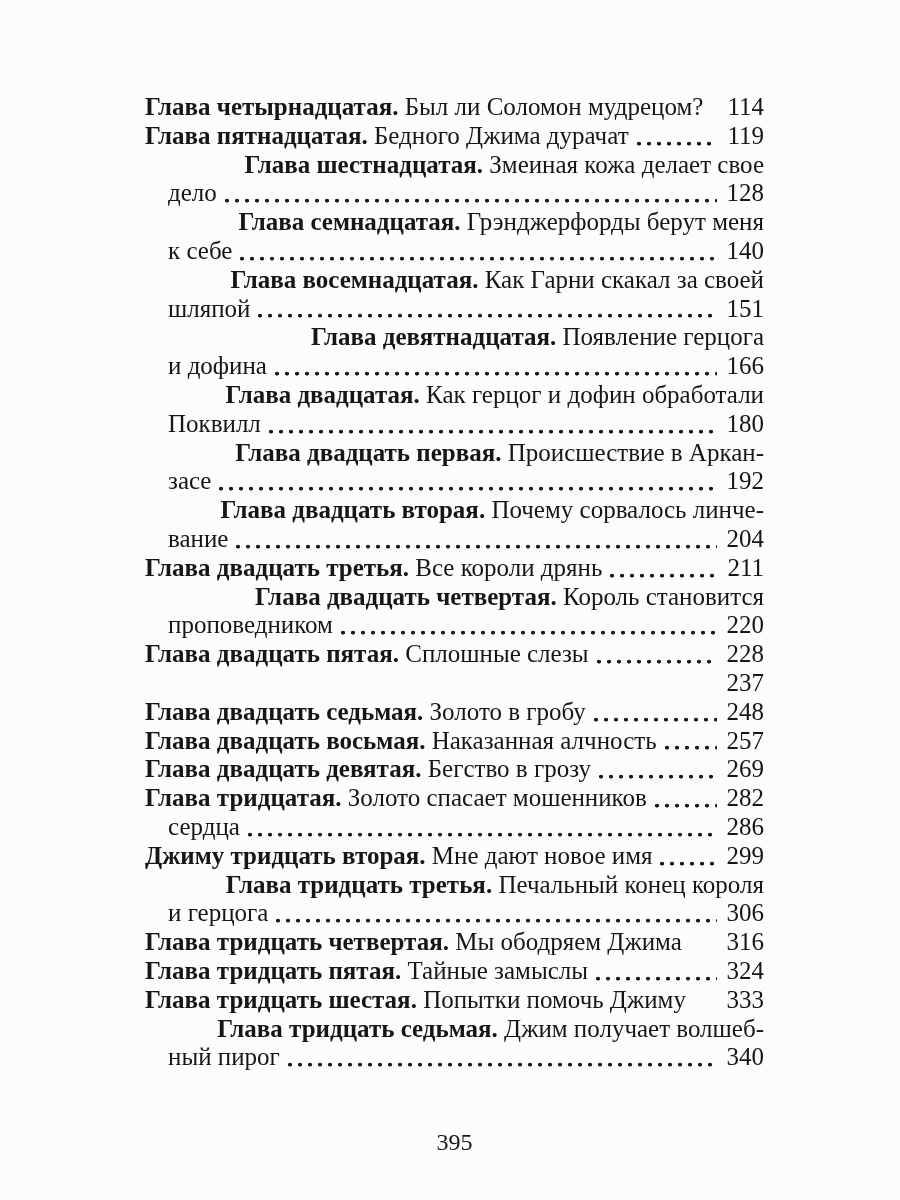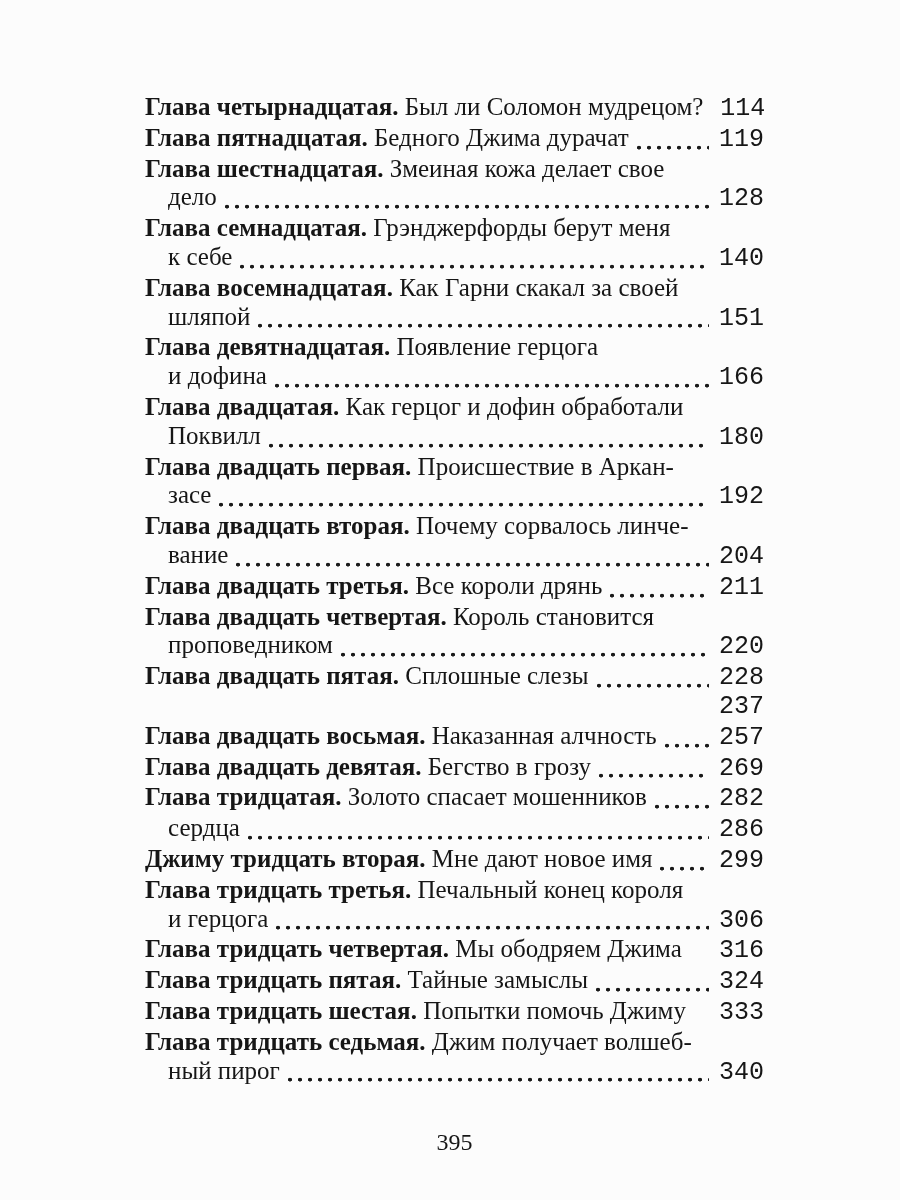--- a/index.html
+++ b/index.html
@@ -21,38 +21,39 @@
     top: 93px;
     width: 619px;
     font-size: 25px;
     line-height: 28.8px;
   }
   .entry { margin: 0; }
   .line {
     display: flex;
     align-items: baseline;
     white-space: nowrap;
+    justify-content: flex-end;
   }
   .line.cont { padding-left: 23px; }
   .text { flex: 0 0 auto; white-space: pre-wrap; }
   .text b { font-weight: 700; }
   .leader {
     flex: 1 1 auto;
     min-width: 0;
     align-self: flex-end;
     height: 10px;
     margin: 0 10px 0 7px;
   }
   .leader.dots {
     background-image: radial-gradient(circle at 3px 2.6px, #1a1a1a 1.7px, rgba(26,26,26,0) 2.2px);
     background-size: 10px 10px;
     background-repeat: repeat-x;
     background-position: 0 0;
   }
-  .page-num { flex: 0 0 auto; font-family: Liberation Mono, monospace; }
+  .page-num { flex: 0 0 auto; }
   .folio {
     position: absolute;
     left: 145px;
     width: 619px;
     top: 1128px;
     text-align: center;
     font-size: 24px;
     line-height: 28.8px;
   }
 </style>
@@ -169,20 +170,27 @@
       </div>
     </div>
     <div class="entry">
       <div class="line">
         <span class="leader"></span>
         <span class="page-num">237</span>
       </div>
     </div>
     <div class="entry">
       <div class="line">
+        <span class="text"><b>Глава двадцать седьмая.</b> Золото в гробу</span>
+        <span class="leader dots"></span>
+        <span class="page-num">248</span>
+      </div>
+    </div>
+    <div class="entry">
+      <div class="line">
         <span class="text"><b>Глава двадцать восьмая.</b> Наказанная алчность</span>
         <span class="leader dots"></span>
         <span class="page-num">257</span>
       </div>
     </div>
     <div class="entry">
       <div class="line">
         <span class="text"><b>Глава двадцать девятая.</b> Бегство в грозу</span>
         <span class="leader dots"></span>
         <span class="page-num">269</span>

